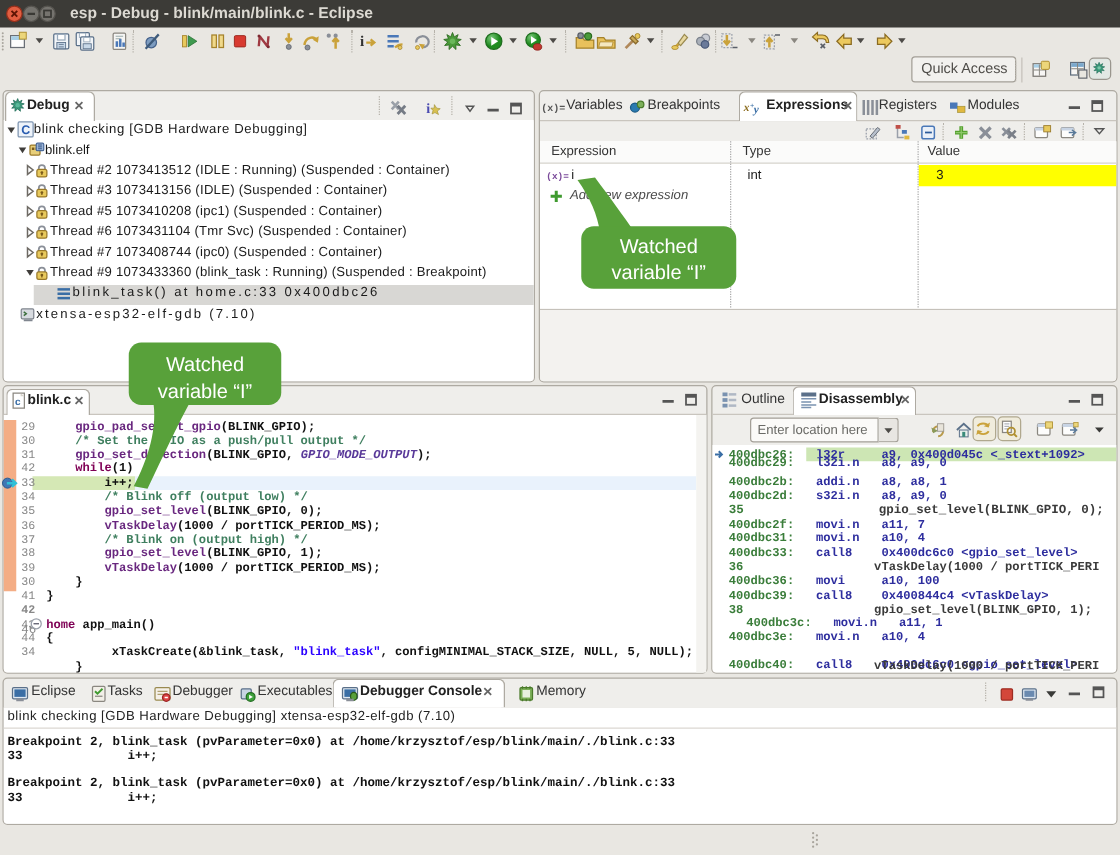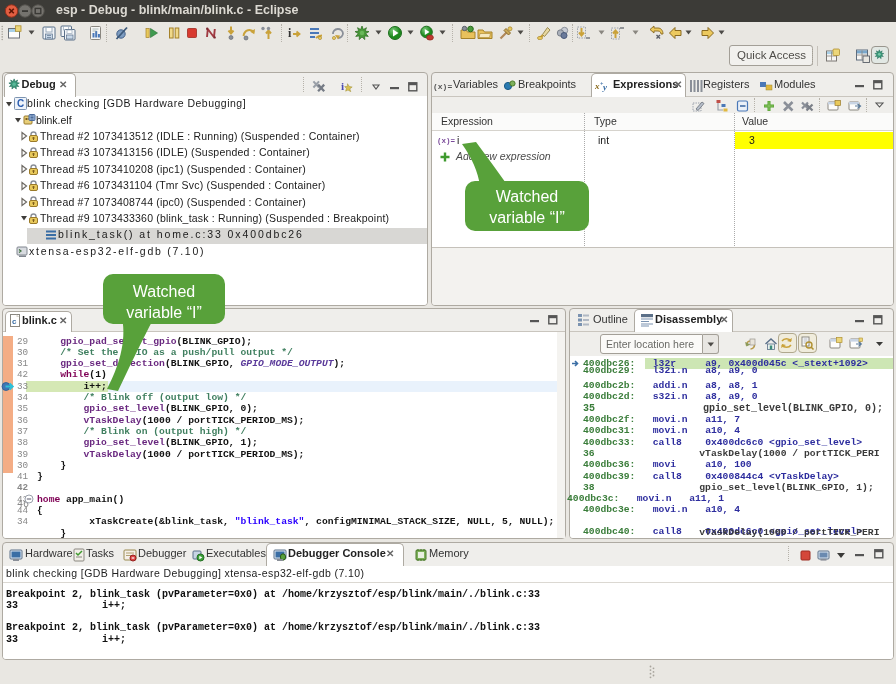--- a/index.html
+++ b/index.html
@@ -592,33 +592,33 @@
 <div class="mono" style="left:583px;top:380.1px;font-size:9.7px;line-height:11.3px"><span style="color:#3a7d3a">400dbc2b:</span>   <span style="color:#2d2d9e">addi.n</span>   <span style="color:#2d2d9e">a8, a8, 1</span></div>
 <div class="mono" style="left:583px;top:391.4px;font-size:9.7px;line-height:11.3px"><span style="color:#3a7d3a">400dbc2d:</span>   <span style="color:#2d2d9e">s32i.n</span>   <span style="color:#2d2d9e">a8, a9, 0</span></div>
 <div class="mono" style="left:583px;top:402.7px;font-size:10px;line-height:11.3px"><span style="color:#3a7d3a">35</span>                  <span style="color:#3a3a3a">gpio_set_level(BLINK_GPIO, 0);</span></div>
 <div class="mono" style="left:583px;top:414.0px;font-size:9.7px;line-height:11.3px"><span style="color:#3a7d3a">400dbc2f:</span>   <span style="color:#2d2d9e">movi.n</span>   <span style="color:#2d2d9e">a11, 7</span></div>
 <div class="mono" style="left:583px;top:425.3px;font-size:9.7px;line-height:11.3px"><span style="color:#3a7d3a">400dbc31:</span>   <span style="color:#2d2d9e">movi.n</span>   <span style="color:#2d2d9e">a10, 4</span></div>
 <div class="mono" style="left:583px;top:436.6px;font-size:9.7px;line-height:11.3px"><span style="color:#3a7d3a">400dbc33:</span>   <span style="color:#2d2d9e">call8</span>    <span style="color:#2d2d9e">0x400dc6c0 &lt;gpio_set_level&gt;</span></div>
 <div class="mono" style="left:583px;top:447.9px;font-size:9.7px;line-height:11.3px"><span style="color:#3a7d3a">36</span>                  <span style="color:#3a3a3a">vTaskDelay(1000 / portTICK_PERI</span></div>
 <div class="mono" style="left:583px;top:459.2px;font-size:9.7px;line-height:11.3px"><span style="color:#3a7d3a">400dbc36:</span>   <span style="color:#2d2d9e">movi</span>     <span style="color:#2d2d9e">a10, 100</span></div>
 <div class="mono" style="left:583px;top:470.5px;font-size:9.7px;line-height:11.3px"><span style="color:#3a7d3a">400dbc39:</span>   <span style="color:#2d2d9e">call8</span>    <span style="color:#2d2d9e">0x400844c4 &lt;vTaskDelay&gt;</span></div>
 <div class="mono" style="left:583px;top:481.8px;font-size:9.7px;line-height:11.3px"><span style="color:#3a7d3a">38</span>                  <span style="color:#3a3a3a">gpio_set_level(BLINK_GPIO, 1);</span></div>
-<div class="mono" style="left:567px;top:493.1px;font-size:9.7px;line-height:11.3px"><span style="color:#3a7d3a">400dbc3c:</span>   <span style="color:#2d2d9e">movi.n</span>   <span style="color:#2d2d9e">a11, 1</span></div>
+<div class="mono" style="left:597px;top:493.1px;font-size:9.7px;line-height:11.3px"><span style="color:#3a7d3a">400dbc3c:</span>   <span style="color:#2d2d9e">movi.n</span>   <span style="color:#2d2d9e">a11, 1</span></div>
 <div class="mono" style="left:583px;top:504.4px;font-size:9.7px;line-height:11.3px"><span style="color:#3a7d3a">400dbc3e:</span>   <span style="color:#2d2d9e">movi.n</span>   <span style="color:#2d2d9e">a10, 4</span></div>
 <div class="mono" style="left:583px;top:526px;font-size:9.7px;line-height:11.3px"><span style="color:#3a7d3a">400dbc40:</span>   <span style="color:#2d2d9e">call8</span>    <span style="color:#2d2d9e">0x400dc6c0 &lt;gpio_set_level&gt;</span></div>
 <div class="mono" style="left:583px;top:527.0px;font-size:9.7px;line-height:11.3px">                    <span style="color:#3a3a3a">vTaskDelay(1000 / portTICK_PERI</span></div>
 <div class="panel" style="left:2px;top:542px;width:892px;height:118px"></div>
 <div class="abs" style="left:3px;top:565.5px;width:890px;border-top:1px solid #c9c5be"></div>
 <div class="abs" style="left:3px;top:566px;width:890px;height:93px;background:#fff;border-radius:0 0 3px 3px"></div>
 <svg style="left:9px;top:548px" width="14" height="14" viewBox="0 0 14 14">
     <rect x="1" y="2" width="12" height="9" rx="1" fill="#dfe8f2" stroke="#5b7089"></rect>
     <rect x="2.5" y="3.5" width="9" height="6" fill="#3a6ea5"></rect>
     <rect x="4" y="11" width="6" height="2" fill="#8a8f98"></rect>
   </svg>
-<div class="utab" style="left:25px;top:547px">Hardware</div>
+<div class="utab" style="left:25px;top:547px">Eclipse</div>
 <svg style="left:72px;top:548px" width="14" height="14" viewBox="0 0 14 14">
     <rect x="2" y="1" width="10" height="12" rx="1" fill="#f2efe8" stroke="#8a8780"></rect>
     <path d="M4 5 L6 7 L10 3" stroke="#3f9a2f" stroke-width="1.5" fill="none"></path>
     <path d="M4 9 L10 9" stroke="#8a8780"></path>
   </svg>
 <div class="utab" style="left:86px;top:547px">Tasks</div>
 <svg style="left:123px;top:548px" width="14" height="14" viewBox="0 0 14 14">
     <rect x="1" y="2" width="12" height="10" rx="1" fill="#f5f0e8" stroke="#9a8a50"></rect>
     <path d="M3 5 L11 5 M3 7.5 L11 7.5" stroke="#b0a070" stroke-width="1"></path>
     <circle cx="10" cy="10" r="3" fill="#d44" stroke="#922"></circle>

